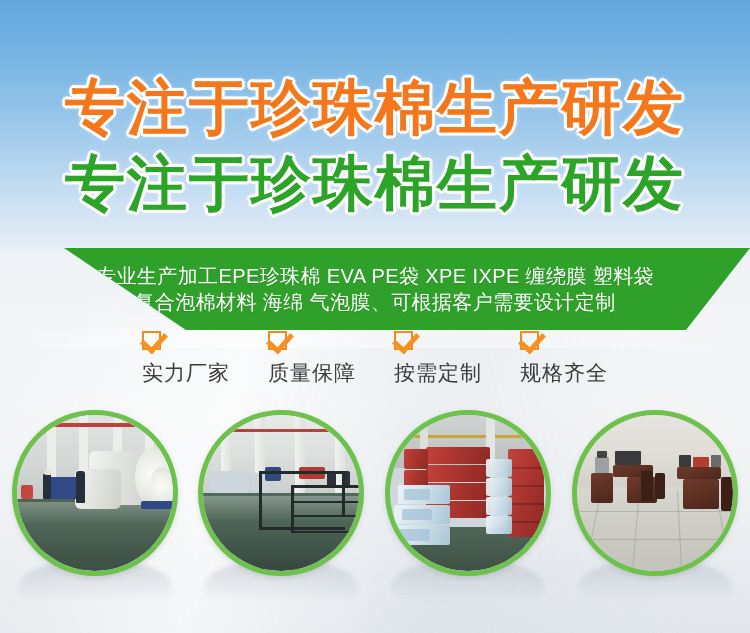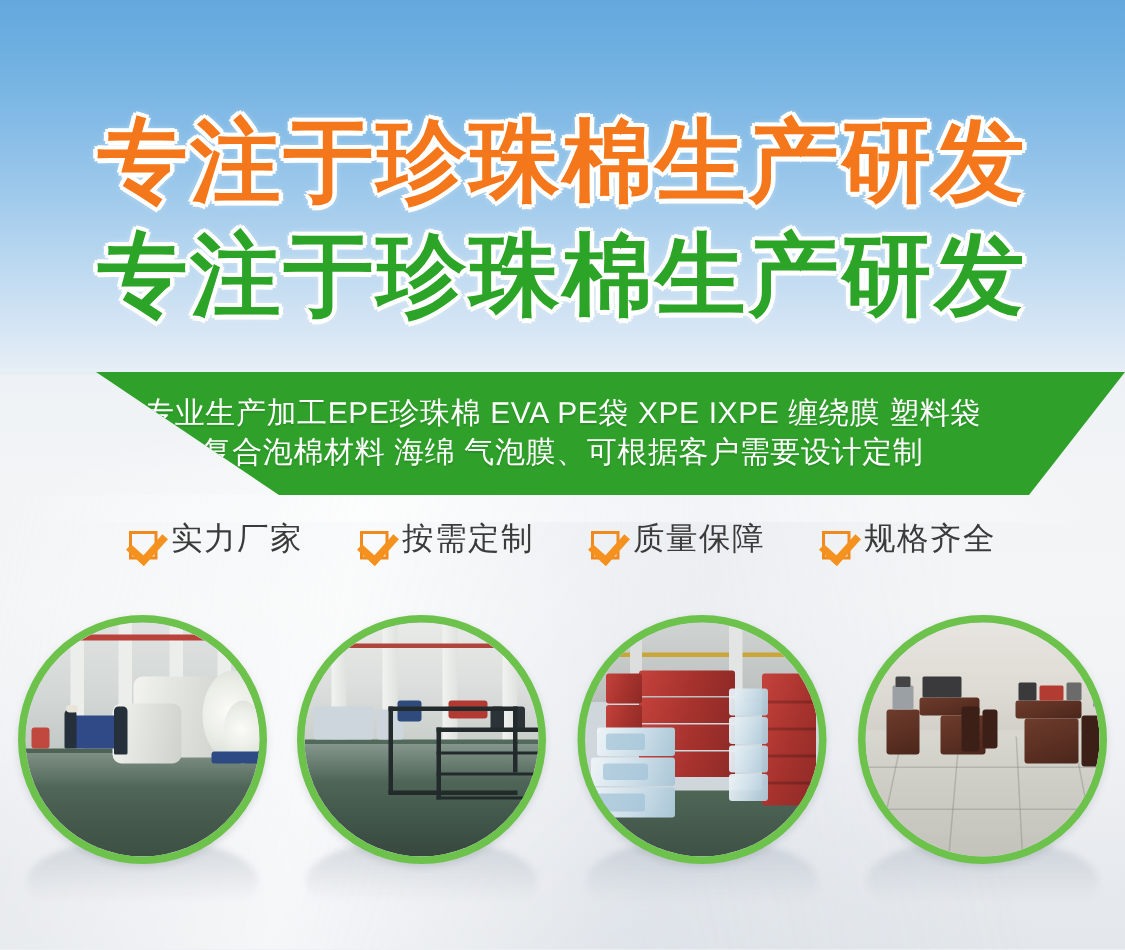--- a/index.html
+++ b/index.html
@@ -80,21 +80,21 @@
     color:#ffffff; font-size:20px; line-height:24px;
     letter-spacing:.4px; white-space:nowrap;
     text-shadow:0 1px 1px rgba(0,0,0,.12);
   }
 
   
   .features {
     position:absolute; left:0; top:336px; width:750px; height:46px;
     display:flex; align-items:center; justify-content:center; gap:38px;
   }
-  .feature { display:flex; align-items:flex-end; gap:9px; }
+  .feature { display:flex; align-items:flex-start; gap:9px;flex-direction:column; }
   .check-box {
     position:relative; width:19px; height:19px;
     border:2px solid #f08a1e; background:transparent; flex:none;
   }
   .check-box::after {
     content:""; position:absolute;
     left:2px; top:-5px; width:11px; height:19px;
     border:solid #f5921f; border-width:0 5px 5px 0;
     transform:rotate(42deg); transform-origin:center;
   }
@@ -190,25 +190,25 @@
     <div class="green-line">复合泡棉材料 海绵 气泡膜、可根据客户需要设计定制</div>
   </div>
 
   <div class="features">
     <div class="feature">
       <span class="check-box"></span>
       <span class="feature-label">实力厂家</span>
     </div>
     <div class="feature">
       <span class="check-box"></span>
-      <span class="feature-label">按需定制</span>
+      <span class="feature-label">质量保障</span>
     </div>
     <div class="feature">
       <span class="check-box"></span>
-      <span class="feature-label">质量保障</span>
+      <span class="feature-label">按需定制</span>
     </div>
     <div class="feature">
       <span class="check-box"></span>
       <span class="feature-label">规格齐全</span>
     </div>
   </div>
 
   <div class="circles">
 
     <div class="circle-wrap" style="left:12px;">

